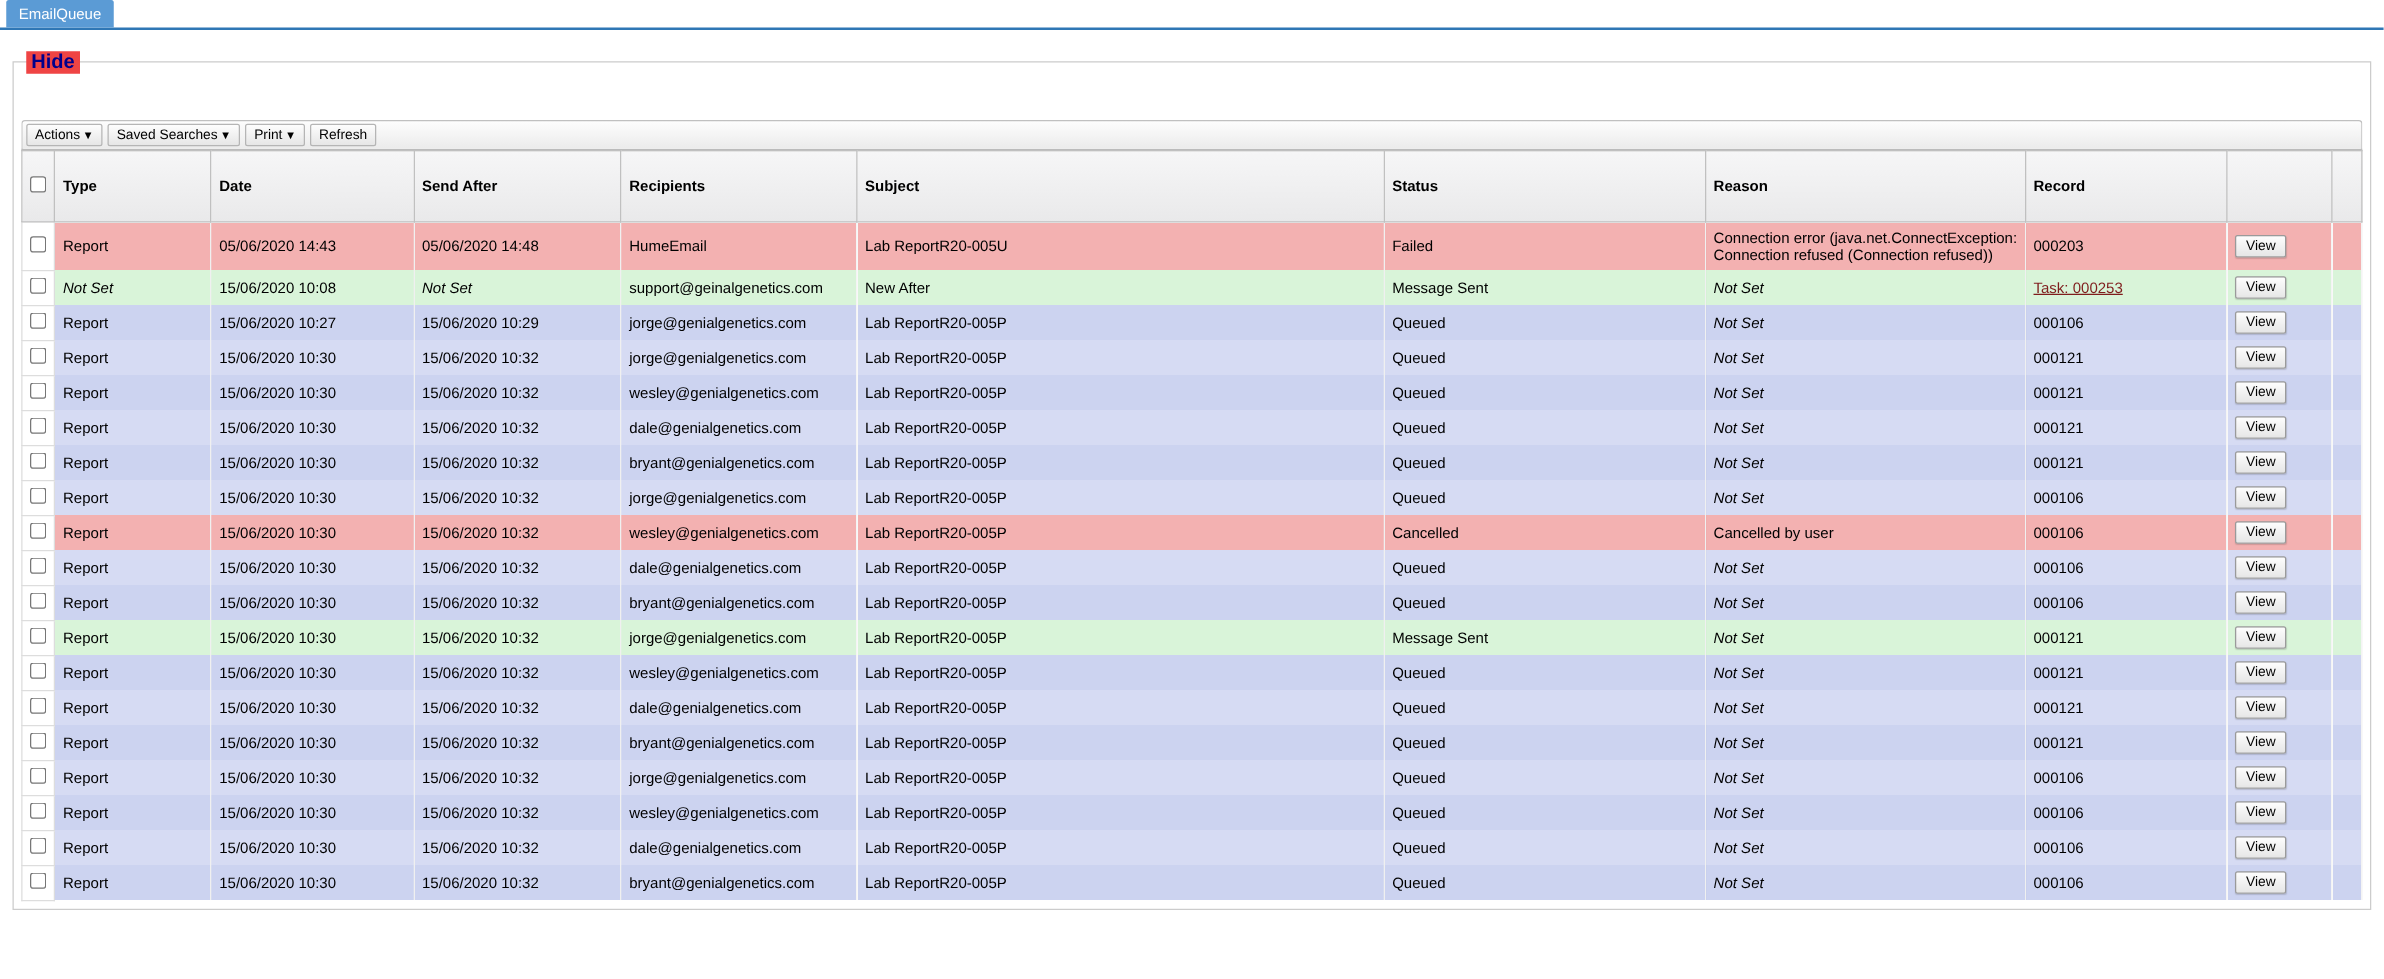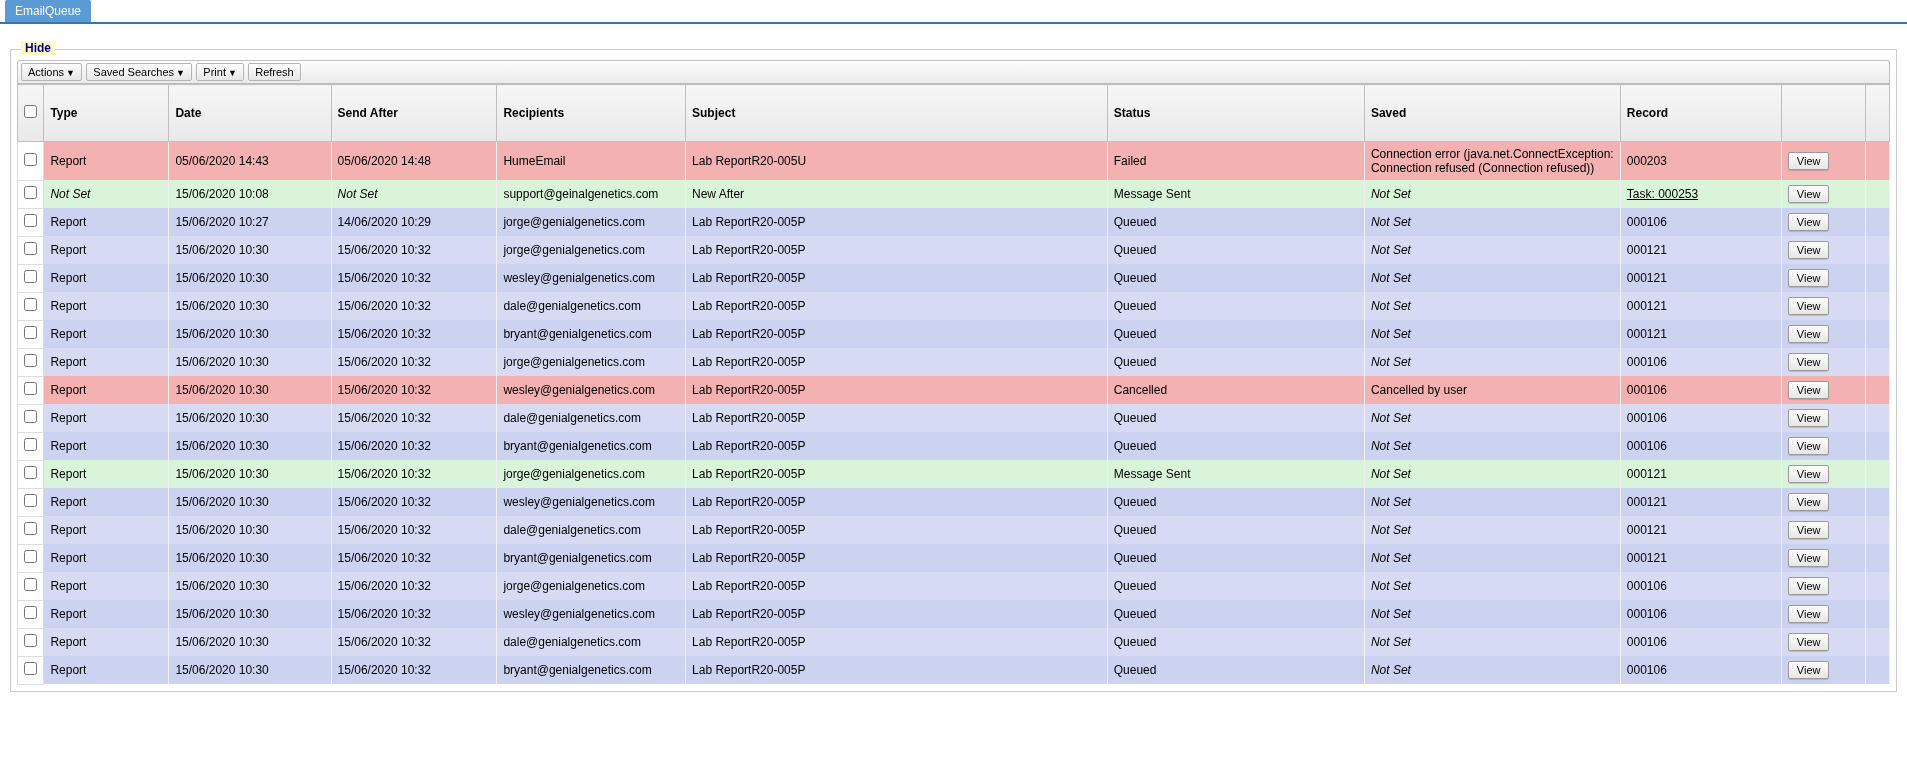--- a/index.html
+++ b/index.html
@@ -26,33 +26,34 @@
   .panel-wrap {
     margin: 25px 10px 10px 10px;
     border: 1px solid #ccc;
     position: relative;
     padding: 10px 6px 6px 6px;
   }
   .panel-label {
     position: absolute;
     top: -9px;
     left: 10px;
-    background: #fef9c3;
+    background: #ef4444;
     padding: 0 4px;
     color: #00008b;
     font-weight: bold;
-    font-size: 12px;
+    font-size: 16px;
   }
   .toolbar {
     background: linear-gradient(#fdfdfd, #ebebeb);
     border: 1px solid #c0c0c0;
     border-bottom: 1px solid #bbb;
     border-top-left-radius: 3px;
     border-top-right-radius: 3px;
     padding: 2px 3px;
+    margin-top: 36px;
   }
   .toolbar button {
     font-size: 11px;
     padding: 2px 6px;
     background: linear-gradient(#fdfdfd, #e6e6e6);
     border: 1px solid #b5b5b5;
     border-radius: 2px;
     margin-right: 1px;
     cursor: pointer;
   }
@@ -104,21 +105,21 @@
   .view-btn {
     font-size: 11px;
     padding: 2px 8px;
     background: linear-gradient(#fdfdfd, #e6e6e6);
     border: 1px solid #9a9a9a;
     border-radius: 2px;
     cursor: pointer;
     box-shadow: 0 1px 1px rgba(0,0,0,0.15);
     text-align: center;
   }
-  a.record-link { color: #000000; text-decoration: underline; }
+  a.record-link { color: #7f1d1d; text-decoration: underline; }
   input[type="checkbox"]{ margin:0; }
   .spacer-right { width: 20px; }
 </style>
 </head>
 <body>
 
 <div class="top-bar">
   <span class="tab">EmailQueue</span>
 </div>
 
@@ -148,21 +149,21 @@
     </colgroup>
     <thead>
       <tr>
         <th><input type="checkbox" style=""></th>
         <th>Type</th>
         <th>Date</th>
         <th>Send After</th>
         <th>Recipients</th>
         <th>Subject</th>
         <th>Status</th>
-        <th>Saved</th>
+        <th>Reason</th>
         <th>Record</th>
         <th></th>
         <th></th>
       </tr>
     </thead>
     <tbody id="grid-body">
         <tr class="failed">
           <td class="check-cell"><input type="checkbox" style=""></td>
           <td>Report</td>
           <td>05/06/2020 14:43</td>
@@ -185,21 +186,21 @@
           <td>Message Sent</td>
           <td class="italic">Not Set</td>
           <td><a href="#" class="record-link">Task: 000253</a></td>
           <td><button class="view-btn">View</button></td>
           <td></td>
         </tr>
         <tr class="queued-a">
           <td class="check-cell"><input type="checkbox" style=""></td>
           <td>Report</td>
           <td>15/06/2020 10:27</td>
-          <td>14/06/2020 10:29</td>
+          <td>15/06/2020 10:29</td>
           <td>jorge@genialgenetics.com</td>
           <td>Lab ReportR20-005P</td>
           <td>Queued</td>
           <td class="italic">Not Set</td>
           <td>000106</td>
           <td><button class="view-btn">View</button></td>
           <td></td>
         </tr>
         <tr class="queued-b">
           <td class="check-cell"><input type="checkbox" style=""></td>

